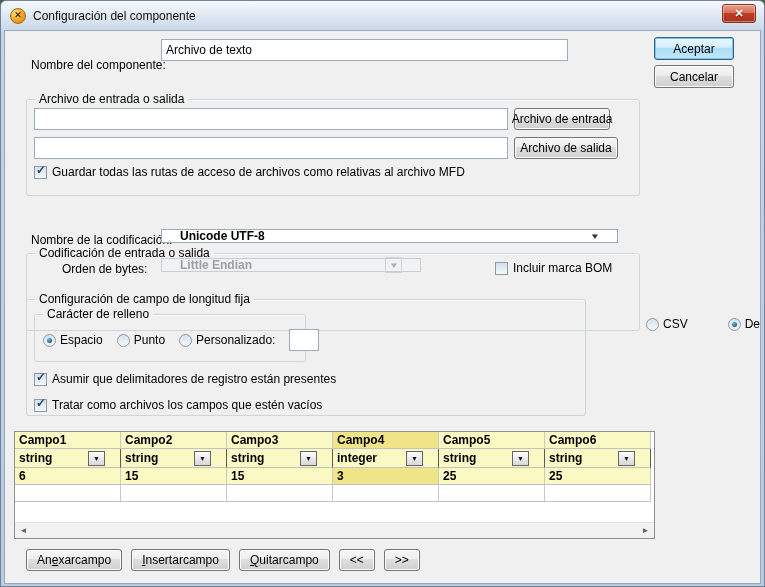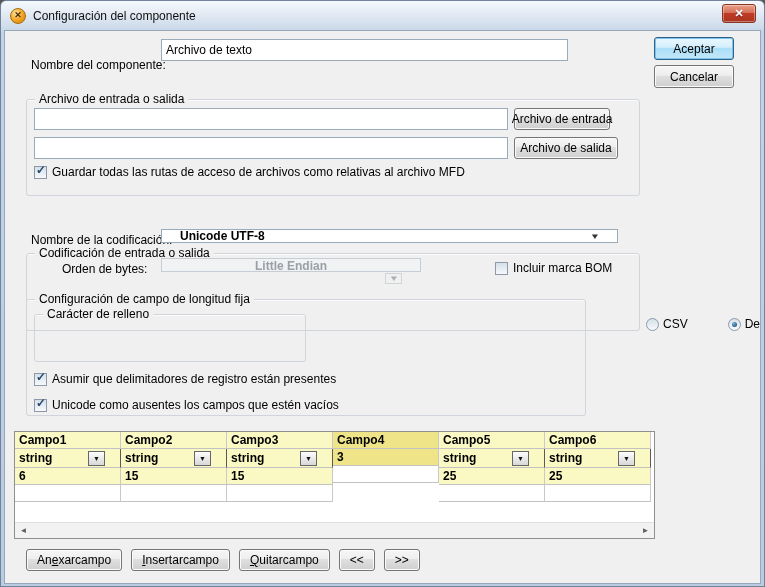--- a/index.html
+++ b/index.html
@@ -125,50 +125,67 @@
 
     <div class="groupbox" style="left:21px; top:182px; width:614px; height:78px;margin-top:40px;">
       <span class="grouplabel">Codificación de entrada o salida</span>
     </div>
     <span class="abs lbl" style="left:26px; top:202px;">Nombre de la codificación:</span>
     <div class="abs combo" style="left:156px; top:198px; width:457px;">
       <span>Unicode UTF-8</span>
       <span class="arrow">▼</span>
     </div>
     <span class="abs lbl" style="left:22px; top:231px;margin-left:35px;">Orden de bytes:</span>
-    <div class="abs combo disabled" style="left:156px; top:227px; width:260px;flex-direction:column;">
+    <div class="abs combo disabled" style="left:156px; top:227px; width:260px;">
       <span>Little Endian</span>
       <span class="arrowbox">
         <span class="arrow">▼</span>
       </span>
     </div>
     <div class="abs cbrow" style="left:490px; top:230px;">
       <span class="checkbox">
           <span class="mark"></span>
         </span>
       <span class="lbl">Incluir marca BOM</span>
     </div>
 
     <div class="groupbox" style="left:21px; top:268px; width:560px; height:117px;">
       <span class="grouplabel">Configuración de campo de longitud fija</span>
     </div>
     <div class="groupbox" style="left:29px; top:283px; width:272px; height:48px;">
       <span class="grouplabel">Carácter de relleno</span>
     </div>
+    <div class="abs" style="left:38px; top:298px; height:22px; display:flex; align-items:center;">
+      <span id="fill-options" style="display:flex; align-items:center;">
+          <span class="radio-item">
+            <span class="radio on"></span>
+            <span class="lbl">Espacio</span>
+          </span>
+          <span class="radio-item">
+            <span class="radio"></span>
+            <span class="lbl">Punto</span>
+          </span>
+          <span class="radio-item">
+            <span class="radio"></span>
+            <span class="lbl">Personalizado:</span>
+          </span>
+        </span>
+      <input class="tb" style="width: 30px;" value="">
+    </div>
     <div class="abs cbrow" style="left:29px; top:341px;">
       <span class="checkbox on">
           <span class="mark">✓</span>
         </span>
       <span class="lbl">Asumir que delimitadores de registro están presentes</span>
     </div>
     <div class="abs cbrow" style="left:29px; top:367px;">
       <span class="checkbox on">
           <span class="mark">✓</span>
         </span>
-      <span class="lbl">Unicode como ausentes los campos que estén vacíos</span>
+      <span class="lbl">Tratar como archivos los campos que estén vacíos</span>
     </div>
 
     <div class="abs" id="format-options" style="left:641px; top:286px; display:flex; flex-direction:row; gap:26px;">
         <span class="radio-item">
           <span class="radio"></span>
           <span class="lbl">CSV</span>
         </span>
         <span class="radio-item">
           <span class="radio on"></span>
           <span class="lbl">De longitud fija</span>
@@ -199,20 +216,24 @@
             <div class="gcell gh">Campo3</div>
             <div class="gcell gt">
               <span>string</span>
               <span class="dd">▼</span>
             </div>
             <div class="gcell gv">15</div>
             <div class="gcell ge"></div>
           </div>
           <div class="gcol">
             <div class="gcell gh sel">Campo4</div>
+            <div class="gcell gt">
+              <span>integer</span>
+              <span class="dd">▼</span>
+            </div>
             <div class="gcell gv sel">3</div>
             <div class="gcell ge"></div>
           </div>
           <div class="gcol">
             <div class="gcell gh">Campo5</div>
             <div class="gcell gt">
               <span>string</span>
               <span class="dd">▼</span>
             </div>
             <div class="gcell gv">25</div>

